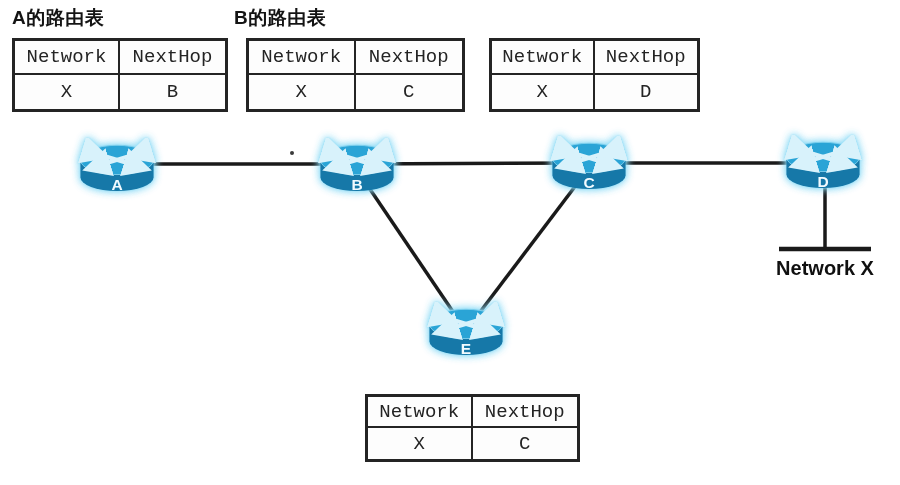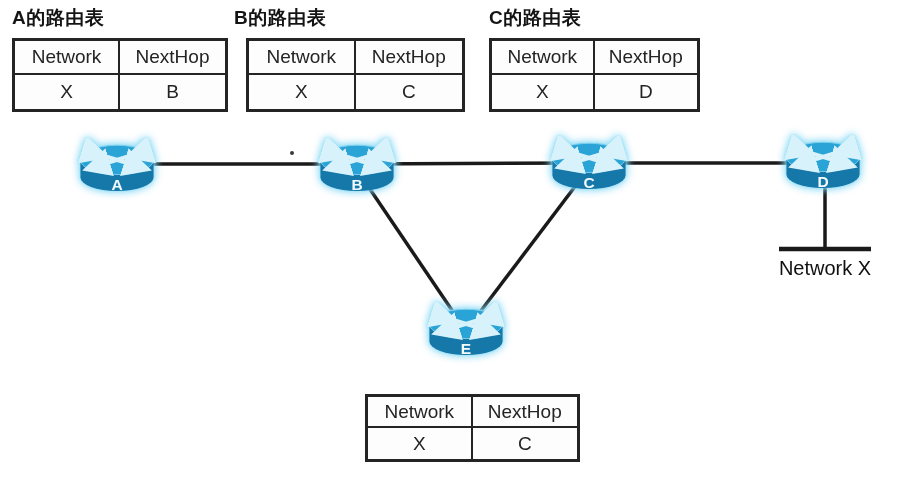--- a/index.html
+++ b/index.html
@@ -9,30 +9,30 @@
   
   #net-links{position:absolute;left:0;top:0;z-index:1;}
 
   
   #routers{position:absolute;left:0;top:0;width:100%;height:100%;z-index:2;pointer-events:none;}
   .router{position:absolute;width:88px;height:64px;}
   .rsvg{filter:drop-shadow(0 0 4px rgba(136,217,245,0.95)) drop-shadow(0 0 1px rgba(136,217,245,0.8));}
 
   
   .rt{position:absolute;border:3px solid #242424;background:#fff;box-sizing:border-box;z-index:3;}
-  .rt-grid{display:grid;grid-template-columns:1fr 1fr;grid-template-rows:1fr 1fr;height:100%;}
+  .rt-grid{display:grid;grid-template-columns:1fr 1fr;grid-template-rows:1fr 1fr;height:100%;font-family:Liberation Mono, monospace;}
   .cell{display:flex;align-items:center;justify-content:center;font-size:19px;color:#242424;
         background:#fdfdfd;}
   .cell.head{border-bottom:2px solid #242424;}
   .cell.c1{border-right:2px solid #242424;}
 
   .title{position:absolute;font-size:19px;font-weight:600;color:#141414;
          z-index:3;letter-spacing:0.5px;}
 
-  .netx{position:absolute;font-weight:normal;font-size:20px;color:#101010;text-align:center;z-index:3;}
+  .netx{position:absolute;font-weight:bold;font-size:20px;color:#101010;text-align:center;z-index:3;}
 
   .stray-dot{position:absolute;left:290px;top:151px;width:4px;height:4px;border-radius:50%;
              background:#3a3a3a;z-index:1;}
 </style>
 </head>
 <body>
 
 <div class="stage">
 
   <svg id="net-links" width="900" height="485">
@@ -126,21 +126,20 @@
   <div class="title" style="left:234px;top:5px;width:219px">B的路由表</div>
   <div class="rt" style="left:246px;top:38px;width:219px;height:74px">
     <div class="rt-grid">
       <div class="cell head c1">Network</div>
       <div class="cell head">NextHop</div>
       <div class="cell c1">X</div>
       <div class="cell">C</div>
     </div>
   </div>
 
-  <div class="title" style="left:489px;top:5px;width:211px">C的路由表</div>
   <div class="rt" style="left:489px;top:38px;width:211px;height:74px">
     <div class="rt-grid">
       <div class="cell head c1">Network</div>
       <div class="cell head">NextHop</div>
       <div class="cell c1">X</div>
       <div class="cell">D</div>
     </div>
   </div>
 
   <div class="rt" style="left:365px;top:394px;width:215px;height:68px">

